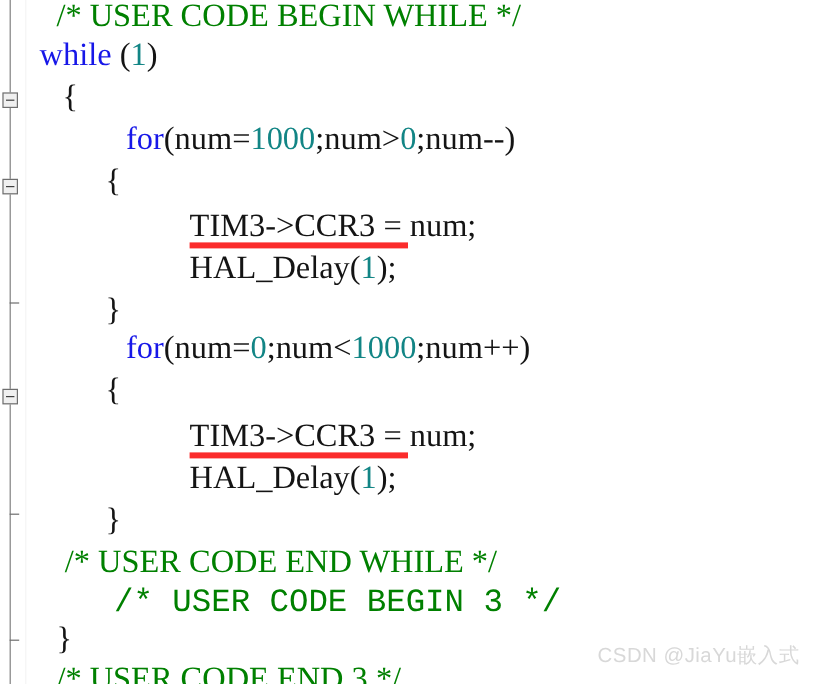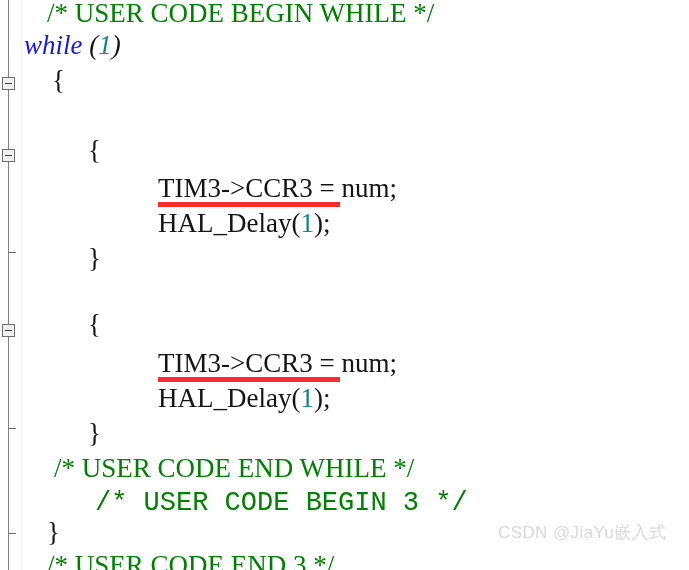--- a/index.html
+++ b/index.html
@@ -126,33 +126,35 @@
       </div>
     <div id="fold-ticks">
         <div class="fold-tick" style="top: 252px;"></div>
         <div class="fold-tick" style="top: 428px;"></div>
         <div class="fold-tick" style="top: 533px;"></div>
       </div>
   </div>
 
   <div id="code">
       <div class="ln" style="top: -4px; padding-left: 47px;"><span class="tok c-comment">/* USER CODE BEGIN WHILE */</span></div>
-      <div class="ln" style="top: 28px; padding-left: 24px; font-style: italic;"><span class="tok c-keyword">while</span><span class="tok c-plain"> (</span><span class="tok c-number">1</span><span class="tok c-plain">)</span></div>
+      <div class="ln" style="top: 28px; padding-left: 33px;"><span class="tok c-keyword">while</span><span class="tok c-plain"> (</span><span class="tok c-number">1</span><span class="tok c-plain">)</span></div>
       <div class="ln" style="top: 63px; padding-left: 52px;"><span class="tok c-plain">{</span></div>
+      <div class="ln" style="top: 98px; padding-left: 105px;"><span class="tok c-keyword">for</span><span class="tok c-plain">(num=</span><span class="tok c-number">1000</span><span class="tok c-plain">;num&gt;</span><span class="tok c-number">0</span><span class="tok c-plain">;num--)</span></div>
       <div class="ln" style="top: 133px; padding-left: 88px;"><span class="tok c-plain">{</span></div>
       <div class="ln" style="top: 171px; padding-left: 158px;"><span class="tok c-plain">TIM3-&gt;CCR3 = num;</span></div>
       <div class="ln" style="top: 206px; padding-left: 158px;"><span class="tok c-plain">HAL_Delay(</span><span class="tok c-number">1</span><span class="tok c-plain">);</span></div>
       <div class="ln" style="top: 241px; padding-left: 88px;"><span class="tok c-plain">}</span></div>
+      <div class="ln" style="top: 272px; padding-left: 105px;"><span class="tok c-keyword">for</span><span class="tok c-plain">(num=</span><span class="tok c-number">0</span><span class="tok c-plain">;num&lt;</span><span class="tok c-number">1000</span><span class="tok c-plain">;num++)</span></div>
       <div class="ln" style="top: 307px; padding-left: 88px;"><span class="tok c-plain">{</span></div>
       <div class="ln" style="top: 346px; padding-left: 158px;"><span class="tok c-plain">TIM3-&gt;CCR3 = num;</span></div>
       <div class="ln" style="top: 381px; padding-left: 158px;"><span class="tok c-plain">HAL_Delay(</span><span class="tok c-number">1</span><span class="tok c-plain">);</span></div>
       <div class="ln" style="top: 416px; padding-left: 88px;"><span class="tok c-plain">}</span></div>
       <div class="ln" style="top: 451px; padding-left: 54px;"><span class="tok c-comment">/* USER CODE END WHILE */</span></div>
       <div class="ln" style="top: 486px; padding-left: 95px; font-family: Liberation Mono, monospace;"><span class="tok c-comment">/* USER CODE BEGIN 3 */</span></div>
       <div class="ln" style="top: 515px; padding-left: 47px;"><span class="tok c-plain">}</span></div>
       <div class="ln" style="top: 548px; padding-left: 47px;"><span class="tok c-comment">/* USER CODE END 3 */</span></div>
       <div class="redline" style="left: 158px; top: 202px; width: 182px; background: rgb(251, 44, 44);"></div>
       <div class="redline" style="left: 158px; top: 377px; width: 182px; background: rgb(251, 44, 44);"></div>
     </div>
 
-  <div id="watermark" style="left: 498px; top: 521px; color: rgb(216, 216, 216);">CSDN @JiaYu嵌入式</div>
+  <div id="watermark" style="left: 498px; top: 535px; color: rgb(216, 216, 216);">CSDN @JiaYu嵌入式</div>
 
 </div>
 
 </body></html>

